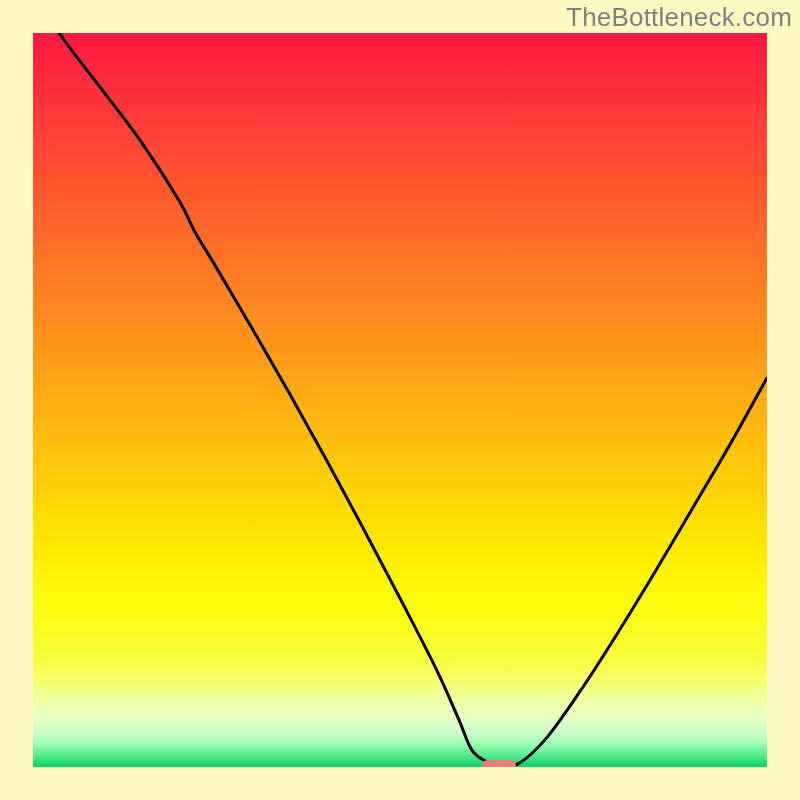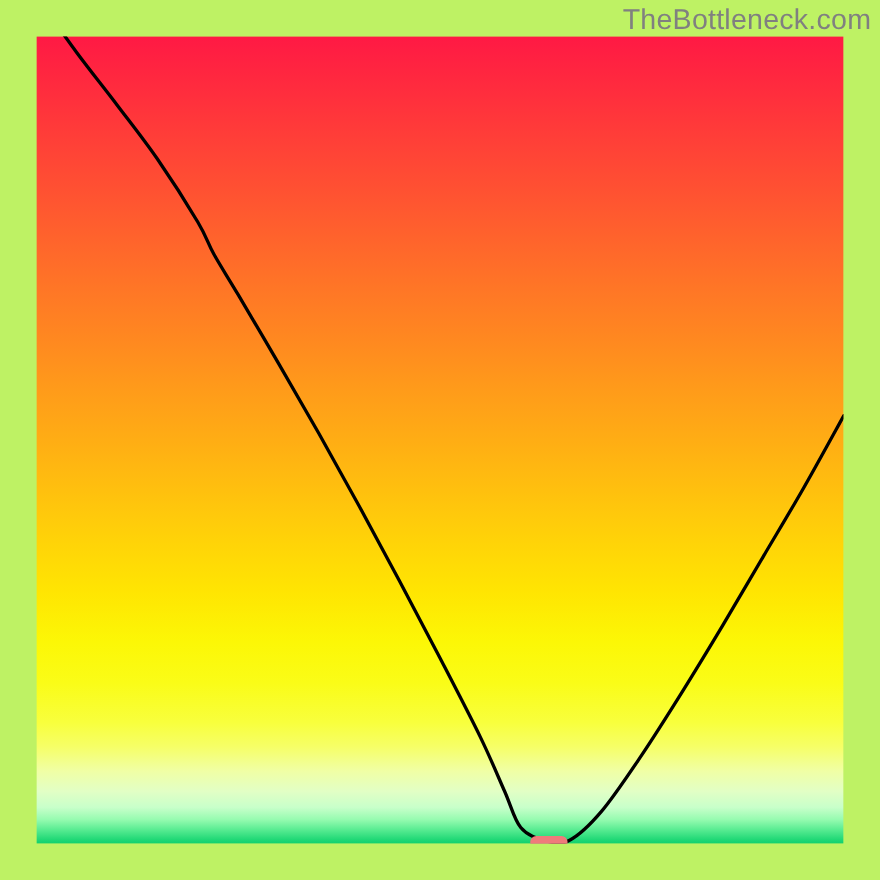--- a/index.html
+++ b/index.html
@@ -7,21 +7,21 @@
     padding: 0;
     width: 800px;
     height: 800px;
     background: #000;
     overflow: hidden;
   }
   .container {
     position: relative;
     width: 800px;
     height: 800px;
-    background: #bef264;
+    background: #fef9c3;
   }
   .watermark {
     position: absolute;
     top: 2px;
     right: 8px;
     color: #808080;
     font-family: Arial, Helvetica, sans-serif;
     font-size: 26px;
     font-weight: normal;
     z-index: 10;

